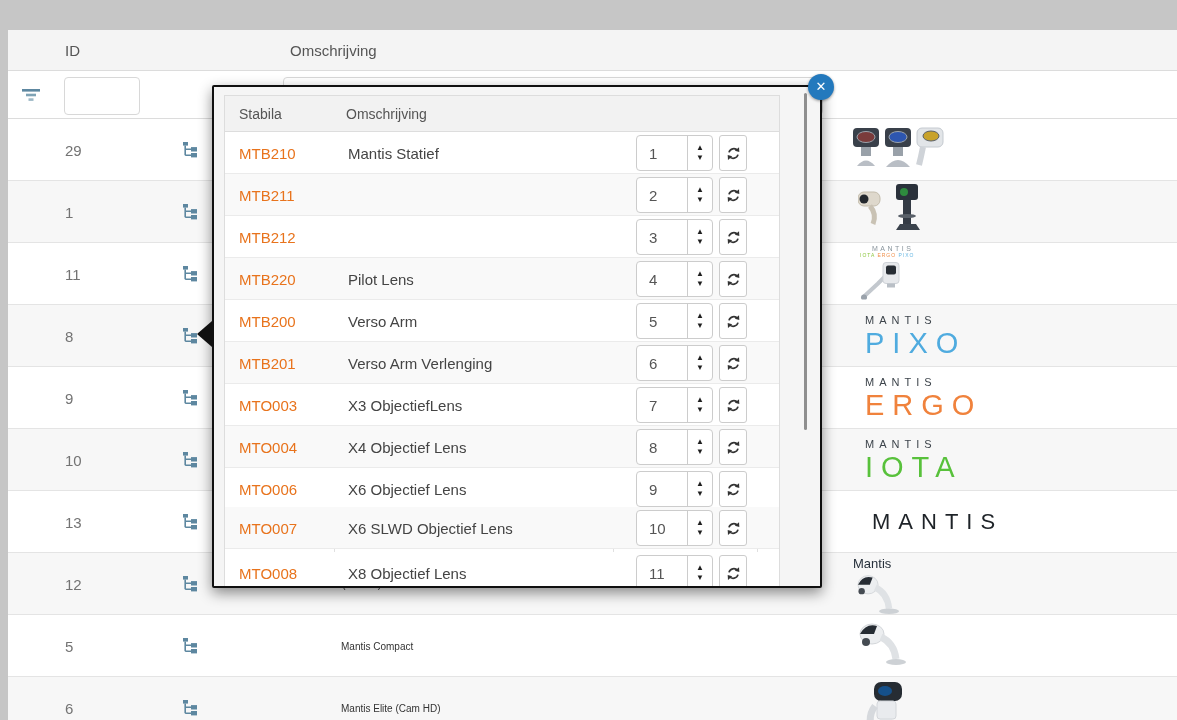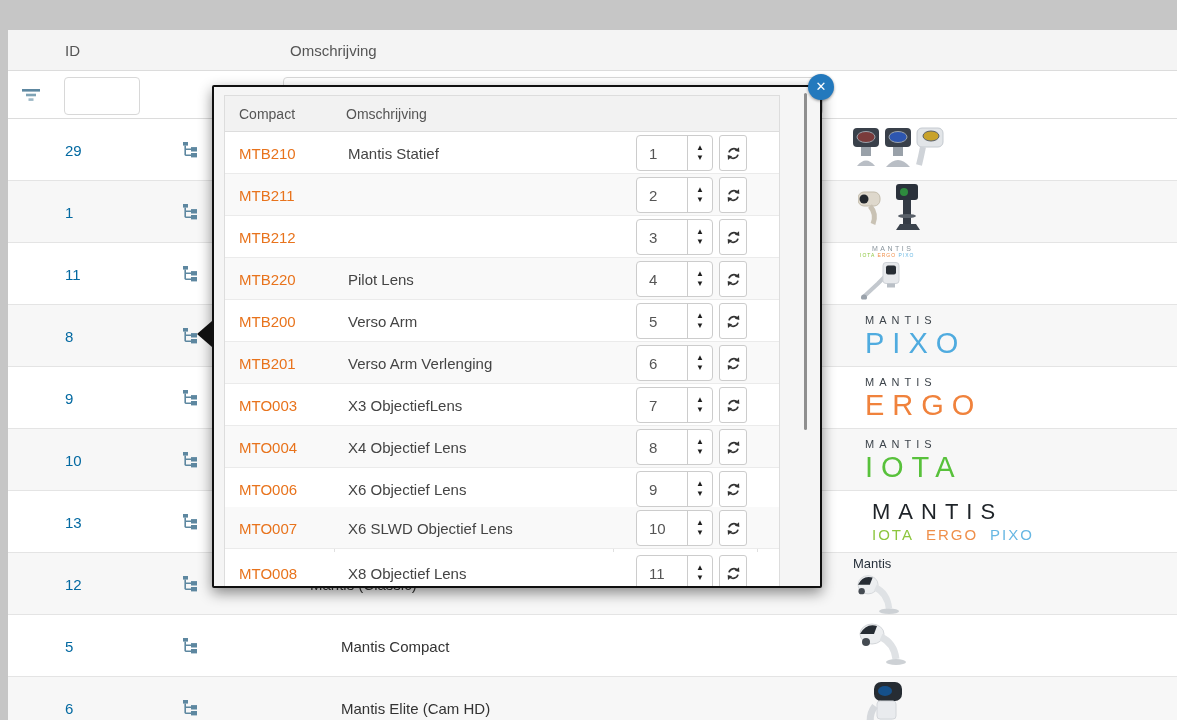--- a/index.html
+++ b/index.html
@@ -21,23 +21,23 @@
     border-bottom:1px solid #dcdcdc; z-index:2; }
   .filtericon { position:absolute; left:14px; top:17px; width:18px; height:14px; }
   .finput { position:absolute; top:6px; height:38px; border:1px solid #d8d8d8; border-radius:4px;
     background:#fff; font-size:15px; color:#333; padding:0 10px; outline:none; }
   .f-id { left:56px; width:76px; }
   .f-oms { left:275px; width:540px; }
 
   .brow { position:absolute; left:8px; width:1169px; height:62px; background:#fff;
     border-bottom:1px solid #e4e4e4; z-index:2; }
   .brow.alt { background:#f7f7f7; }
-  .cell-id { position:absolute; left:57px; top:50%; transform:translateY(-50%); font-size:15px; color:#0369a1; }
+  .cell-id { position:absolute; left:57px; top:50%; transform:translateY(-50%); font-size:15px; color:#737373; }
   .treeicon { position:absolute; left:174px; top:50%; transform:translateY(-50%); width:17px; height:16px; cursor:pointer; }
-  .cell-oms { position:absolute; top:50%; transform:translateY(-50%); font-size:15px; color:#333; }
+  .cell-oms { position:absolute; top:50%; transform:translateY(-50%); font-size:10px; color:#333; }
   .oms-l2 { left:302px; } .oms-l3 { left:333px; }
   .imgwrap { position:absolute; left:845px; top:50%; transform:translateY(-50%); }
   .imgtop { position:absolute; left:845px; top:3px; transform:none; }
 
   
   .l-mantis { font-size:11px; letter-spacing:5px; color:#3d444b; line-height:1.4; white-space:nowrap; }
   .l-word { font-size:29px; letter-spacing:8px; font-weight:400; line-height:1.05; white-space:nowrap; }
   .w-pixo { color:#4fabdf; } .w-ergo { color:#f0823c; } .w-iota { color:#58c13b; }
   .l-mantis-big { font-size:22px; letter-spacing:8px; color:#1e2328; line-height:1.2; white-space:nowrap; }
   .l-sub { font-size:15px; letter-spacing:2px; line-height:1.3; white-space:nowrap; }
@@ -235,21 +235,20 @@
   <div class="brow" style="top:491px">
     <span class="cell-id">13</span>
     <svg class="treeicon" viewBox="0 0 17 16">
         <rect x="1" y="0" width="5" height="3.6" fill="#5d87a0"></rect>
         <path d="M3.2 3.6 V13.2 M3.2 7.3 H9 M3.2 13.2 H9" stroke="#5d87a0" stroke-width="1.6" fill="none"></path>
         <rect x="9" y="5.1" width="6" height="4.4" fill="#5d87a0"></rect>
         <rect x="9" y="11" width="6" height="4.4" fill="#5d87a0"></rect>
       </svg>
     <div class="imgwrap" style="left:864px">
       <div class="l-mantis-big">MANTIS</div>
-      <div class="l-sub"><span class="s-iota">IOTA</span><span class="s-ergo">ERGO</span><span class="s-pixo">PIXO</span></div>
     </div>
   </div>
 
   <div class="brow alt" style="top:553px">
     <span class="cell-id">12</span>
     <svg class="treeicon" viewBox="0 0 17 16">
         <rect x="1" y="0" width="5" height="3.6" fill="#5d87a0"></rect>
         <path d="M3.2 3.6 V13.2 M3.2 7.3 H9 M3.2 13.2 H9" stroke="#5d87a0" stroke-width="1.6" fill="none"></path>
         <rect x="9" y="5.1" width="6" height="4.4" fill="#5d87a0"></rect>
         <rect x="9" y="11" width="6" height="4.4" fill="#5d87a0"></rect>
@@ -308,21 +307,21 @@
   </div>
 
   <div class="modal-arrow"></div>
 
   <div class="modal">
     <div class="mtable">
       <div class="mcol mc1"></div>
       <div class="mcol mc2"></div>
       <div class="mcol mc3"></div>
       <div class="mheader">
-        <span class="mhlabel mh-art">Compact</span>
+        <span class="mhlabel mh-art">Stabila</span>
         <span class="mhlabel mh-oms">Omschrijving</span>
       </div>
 
       <div class="mrow" style="top:36px">
         <span class="m-art">MTB210</span>
         <span class="m-oms">Mantis Statief</span>
         <div class="numbox">
           <input class="numinput" value="1" style="">
           <div class="spin">
               <button>▲</button>

